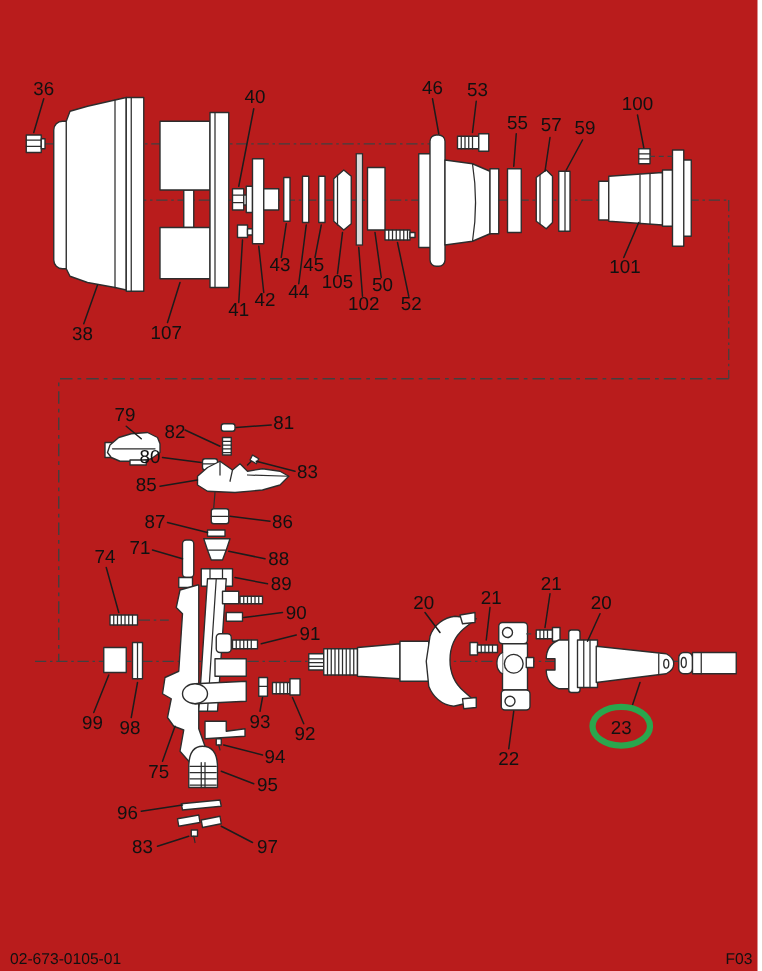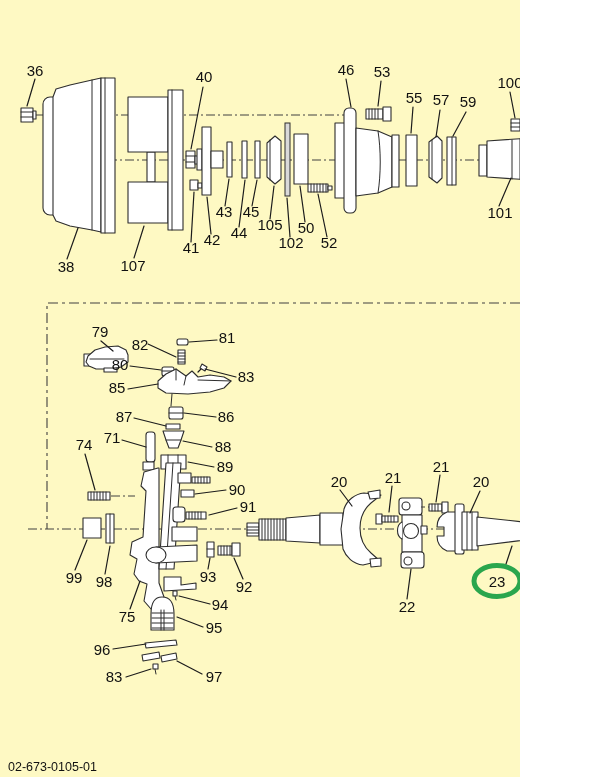--- a/index.html
+++ b/index.html
@@ -1,16 +1,16 @@
 <!DOCTYPE html>
 <html><head>
 <meta charset="utf-8">
 <style>
   html,body{margin:0;padding:0;background:#ffffff;}
-  .page{position:relative;width:520px;height:777px;background:#fef9c3;overflow:hidden;}
+  .page{position:relative;width:606px;height:777px;background:#b91c1c;overflow:hidden;}
   svg{display:block;}
   .part{fill:#ffffff;stroke:#2d2d2d;stroke-width:1.1;stroke-linejoin:round;stroke-linecap:round;}
   .shade{fill:#d9d9d9;stroke:#2d2d2d;stroke-width:1;}
   .pline{fill:none;stroke:#2d2d2d;stroke-width:1;stroke-linecap:round;}
   .leader{fill:none;stroke:#1c1c1c;stroke-width:1.2;stroke-linecap:round;}
   .cline{fill:none;stroke:#404040;stroke-width:1;stroke-dasharray:9 3 2 3;}
   .sdash{fill:none;stroke:#404040;stroke-width:1;stroke-dasharray:4 3;}
   .dbox{fill:none;stroke:#404040;stroke-width:1.1;stroke-dasharray:10 4 3 4;}
   .lbl{font-family:"Liberation Sans",sans-serif;font-size:15px;fill:#111;text-anchor:middle;}
   .foot{font-family:"Liberation Sans",sans-serif;font-size:12.5px;fill:#111;}

